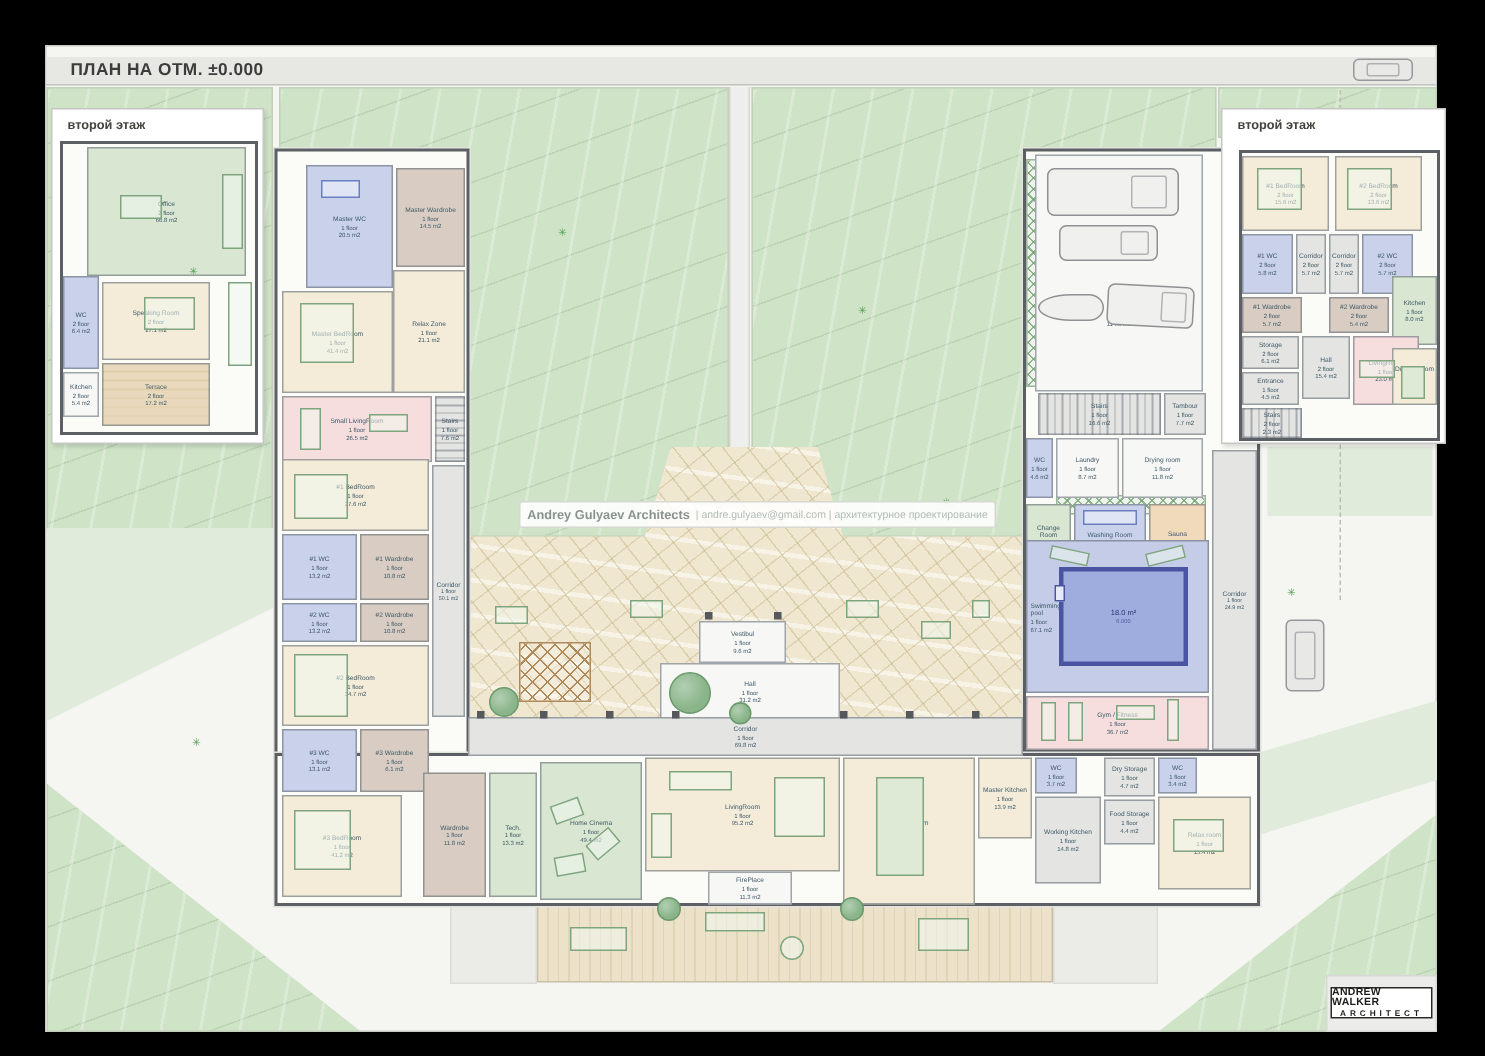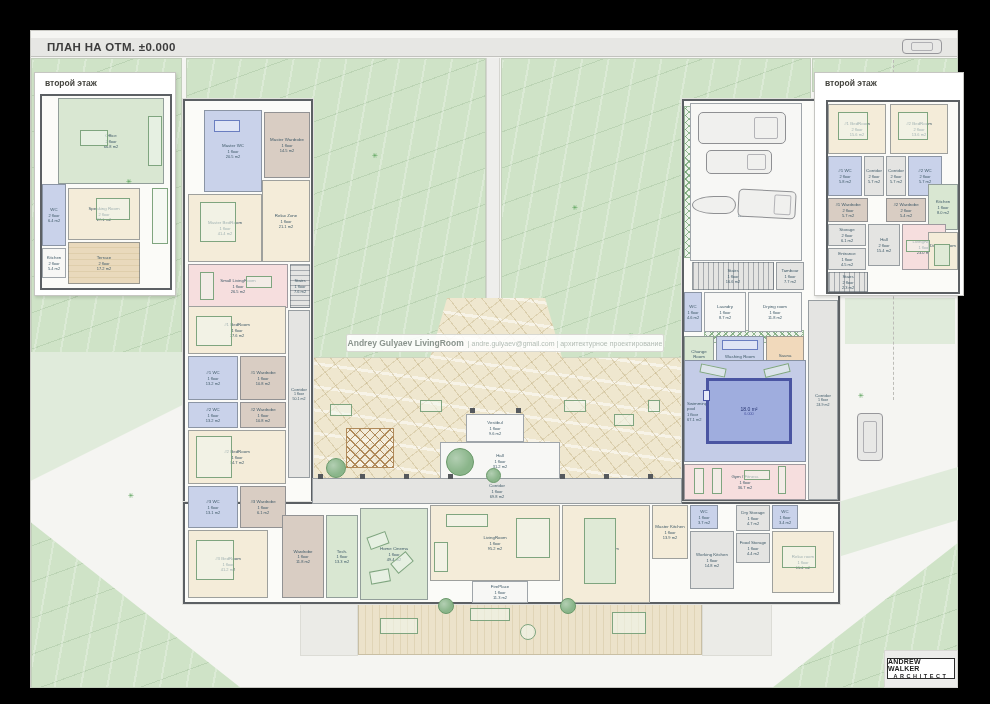--- a/index.html
+++ b/index.html
@@ -636,21 +636,21 @@
       <div class="colsq" style="left: 516px; top: 408px;"></div>
       <span class="spr" style="left: 126px; top: 178px;">✳</span>
       <span class="spr" style="left: 372px; top: 152px;">✳</span>
       <span class="spr" style="left: 572px; top: 204px;">✳</span>
       <span class="spr" style="left: 628px; top: 332px;">✳</span>
       <span class="spr" style="left: 128px; top: 492px;">✳</span>
       <span class="spr" style="left: 858px; top: 392px;">✳</span>
     </div>
 
   <div class="abs wm">
-    <span class="brand">Andrey Gulyaev LivingRoom</span>
+    <span class="brand">Andrey Gulyaev Architects</span>
     <span class="rest">| andre.gulyaev@gmail.com | архитектурное проектирование</span>
   </div>
 
   <div class="abs logo-panel"></div>
   <div class="abs logo-box">
     <span class="ll1">ANDREW WALKER</span>
     <span class="ll2">ARCHITECT</span>
   </div>
 
 </div>

